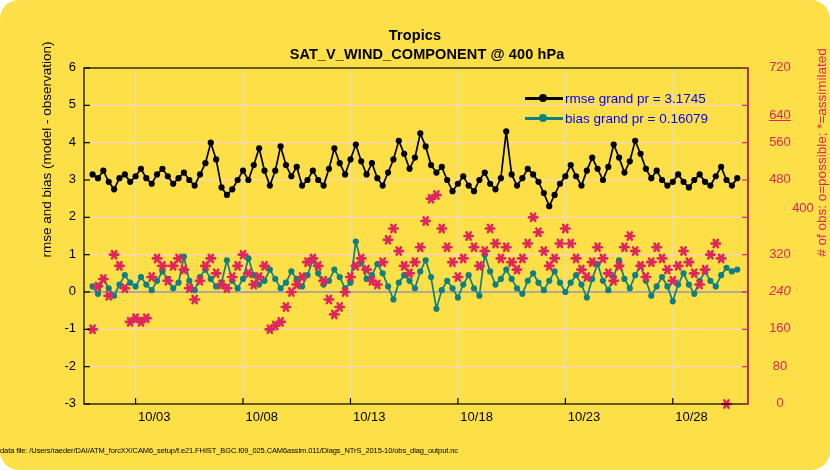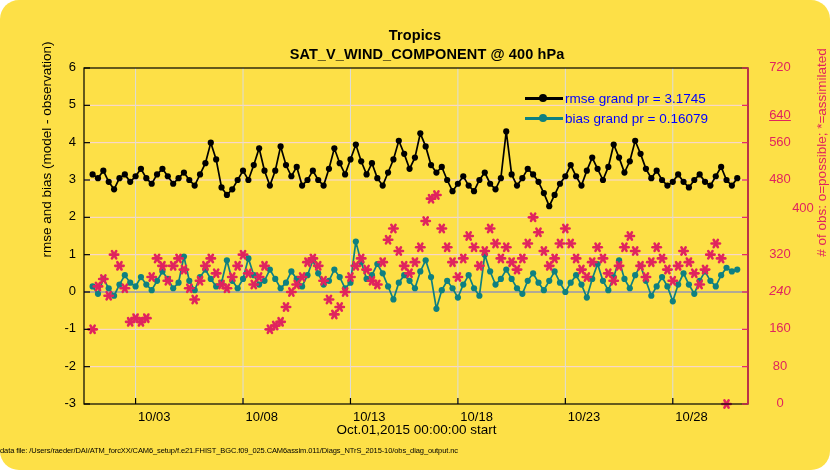--- a/index.html
+++ b/index.html
@@ -1047,21 +1047,20 @@
       <line x1="135.5728155339806" y1="404" x2="135.5728155339806" y2="398" stroke="#000" stroke-width="1.2"></line>
       <line x1="243.01618122977348" y1="404" x2="243.01618122977348" y2="398" stroke="#000" stroke-width="1.2"></line>
       <line x1="350.45954692556637" y1="404" x2="350.45954692556637" y2="398" stroke="#000" stroke-width="1.2"></line>
       <line x1="457.9029126213592" y1="404" x2="457.9029126213592" y2="398" stroke="#000" stroke-width="1.2"></line>
       <line x1="565.346278317152" y1="404" x2="565.346278317152" y2="398" stroke="#000" stroke-width="1.2"></line>
       <line x1="672.789644012945" y1="404" x2="672.789644012945" y2="398" stroke="#000" stroke-width="1.2"></line>
     </svg>
 
   <div class="ylabel-left">rmse and bias (model - observation)</div>
   <div class="ylabel-right"># of obs: o=possible; *=assimilated</div>
-  <div class="xlabel">Oct.01,2015 00:00:00 start</div>
 
   <div class="footer-note">data file: /Users/raeder/DAI/ATM_forcXX/CAM6_setup/f.e21.FHIST_BGC.f09_025.CAM6assim.011/Diags_NTrS_2015-10/obs_diag_output.nc</div>
 
   <div class="legend-box">
     <div class="legend-row">
       <span class="legend-sample">
         <span class="legend-line" style="background:#000000"></span>
         <span class="legend-dot" style="background:#000000"></span>
       </span>
       <span class="legend-text">rmse grand pr = 3.1745</span>

